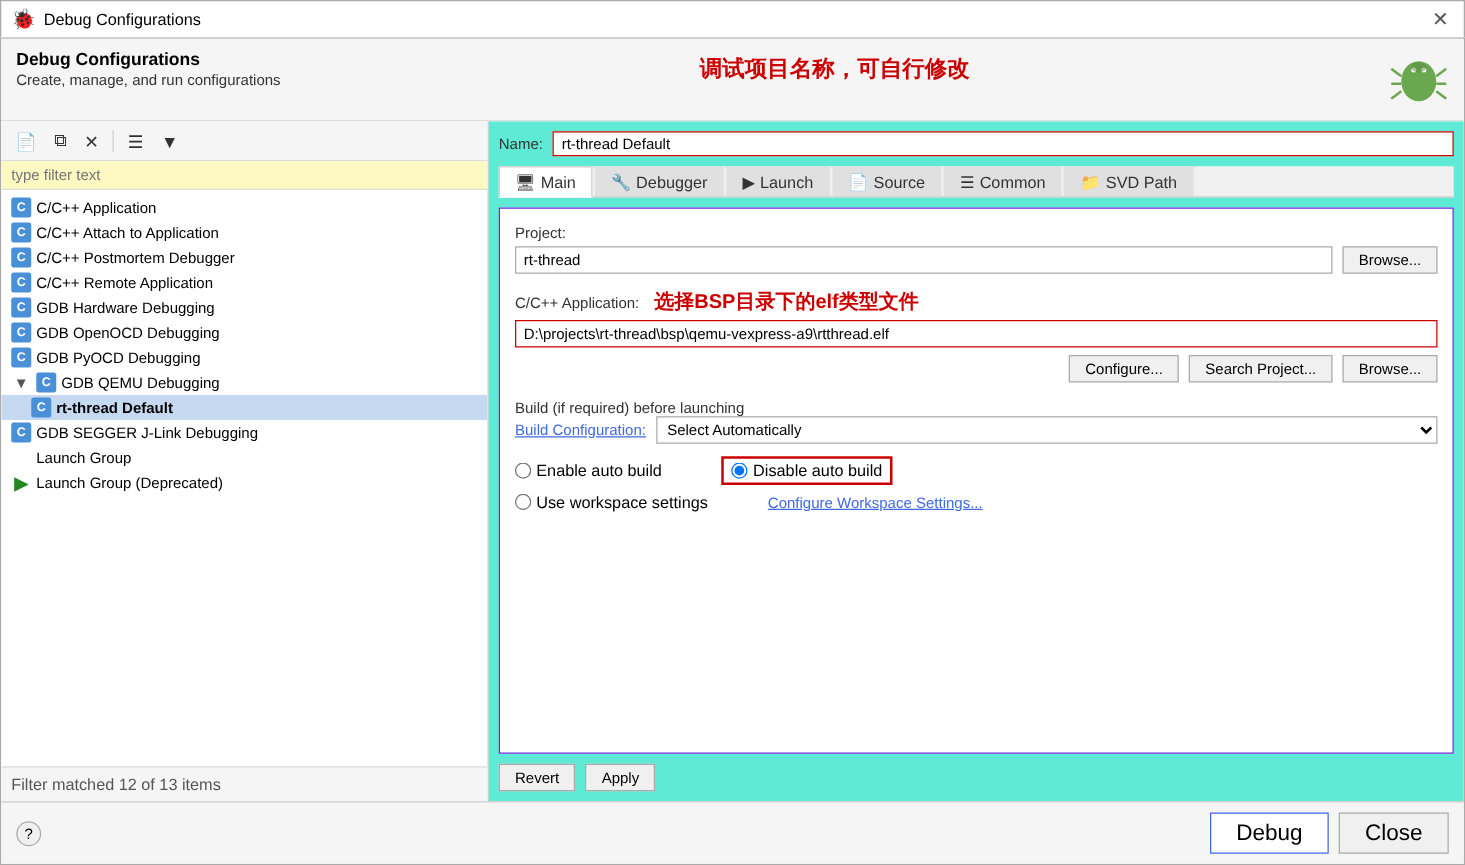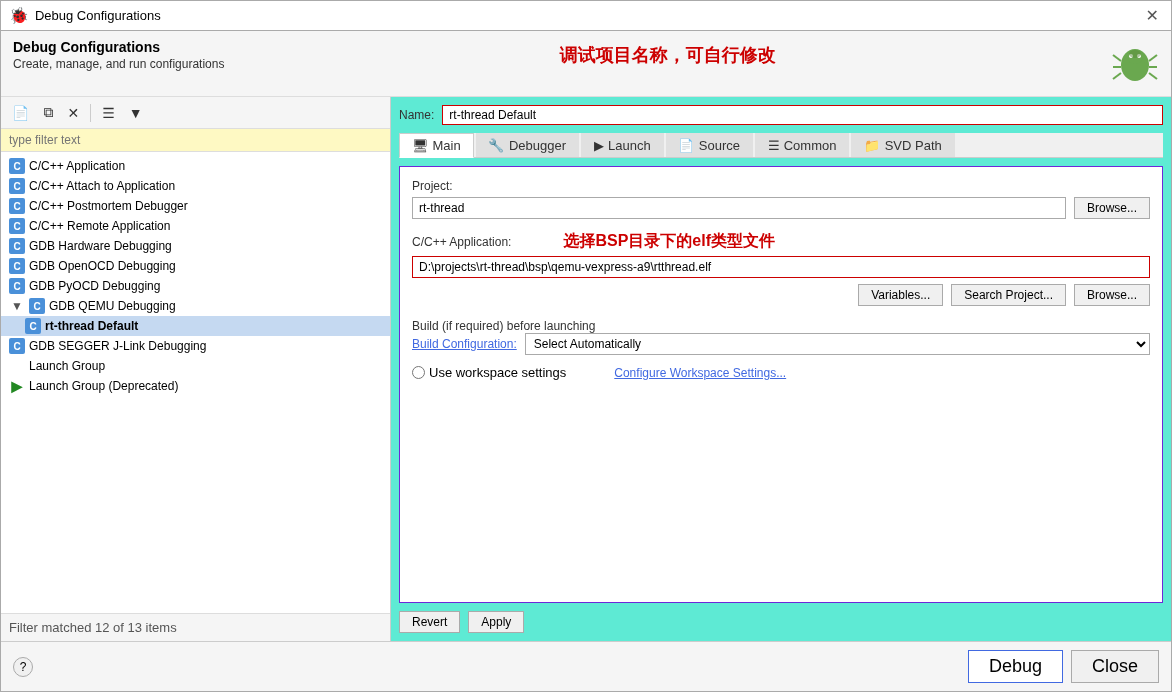--- a/index.html
+++ b/index.html
@@ -462,47 +462,59 @@
 
         <div class="field-group">
           <span class="field-label">Project:</span>
           <div class="field-row">
             <input class="text-input" type="text" value="rt-thread" style="">
             <button class="btn">Browse...</button>
           </div>
         </div>
 
         <div class="field-group">
-          <div style="display:flex; align-items:center;gap:40px;">
+          <div style="display:flex; align-items:center;">
             <span class="field-label" style="margin-bottom:0;">C/C++ Application:</span>
             <span class="annotation-red">选择BSP目录下的elf类型文件</span>
           </div>
           <div class="field-row" style="margin-top:4px;">
             <input class="text-input highlighted" type="text" value="D:\projects\rt-thread\bsp\qemu-vexpress-a9\rtthread.elf" style="">
           </div>
           <div class="field-row" style="margin-top:6px; justify-content:flex-end;">
-            <button class="btn">Variables...</button>
+            <button class="btn">Configure...</button>
             <button class="btn">Search Project...</button>
             <button class="btn">Browse...</button>
           </div>
         </div>
 
         <div class="field-group">
           <span class="section-title">Build (if required) before launching</span>
 
           <div class="build-config-row">
             <span class="build-config-label">Build Configuration:</span>
             <select class="select-input">
               <option>Select Automatically</option>
               <option>Debug</option>
               <option>Release</option>
             </select>
           </div>
 
           <div class="radio-group">
+            <div class="radio-row">
+              <label class="radio-item">
+                <input type="radio" name="build" style="">
+                <span>Enable auto build</span>
+              </label>
+              <div style="margin-left: 40px;">
+                <div class="radio-highlight">
+                  <input type="radio" name="build" checked="" style="">
+                  <span>Disable auto build</span>
+                </div>
+              </div>
+            </div>
             <div class="radio-row">
               <label class="radio-item">
                 <input type="radio" name="build" style="">
                 <span>Use workspace settings</span>
               </label>
               <span class="link-text" style="margin-left: 40px;">Configure Workspace Settings...</span>
             </div>
           </div>
         </div>
 

